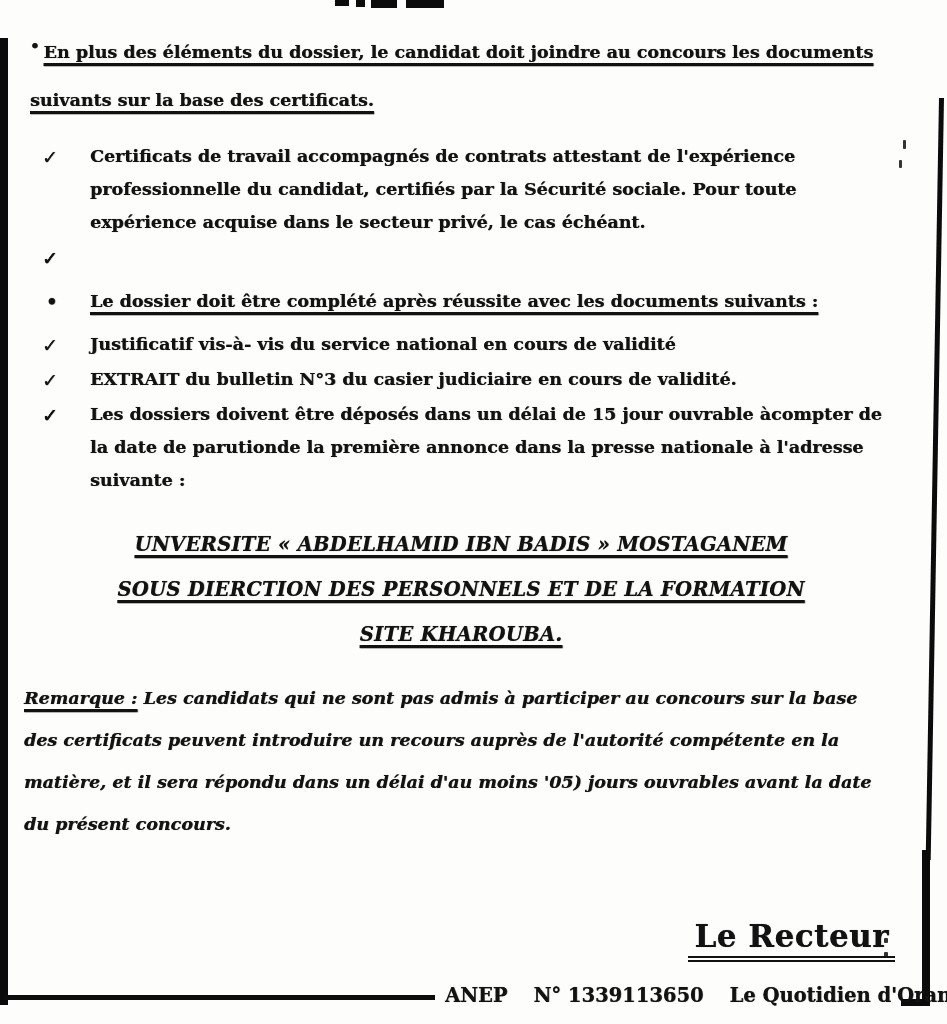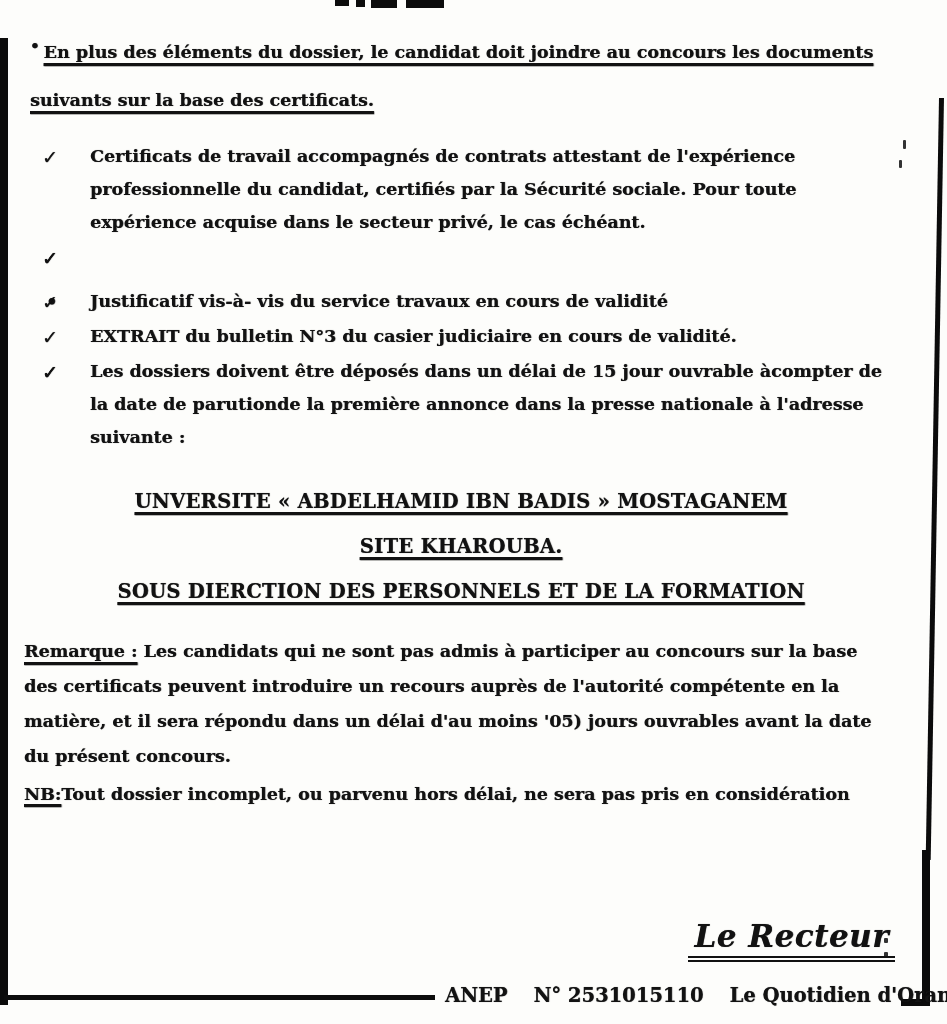--- a/index.html
+++ b/index.html
@@ -33,33 +33,33 @@
   .u2 { text-decoration:underline; text-decoration-thickness:2.5px; text-underline-offset:5px; }
 
   ul.checks { list-style:none; margin:0; padding:0; }
   ul.checks.first { margin-top:16px; }
   ul.checks li { position:relative; padding-left:60px; line-height:33px; margin:0 0 2px 0; }
   ul.checks li .tick { position:absolute; left:12px; top:1px; font-size:19px; font-family:"DejaVu Sans", sans-serif; }
 
   .section2 { margin:46px 0 10px 0; line-height:33px; position:relative; padding-left:60px; }
   .section2 .dot { position:absolute; left:16px; top:0; font-size:18px; }
 
-  .center-block { text-align:center; margin-top:36px; font-size:19.5px; }
+  .center-block { text-align:center; margin-top:36px; font-style:italic; font-size:19.5px; }
   .center-block p { margin:0 0 21px 0; line-height:24px; letter-spacing:0.3px; }
   .center-block .u2 { text-decoration-thickness:2.5px; text-underline-offset:4px; }
 
-  .remark { margin:30px 0 4px 0; line-height:35px; margin-left:-6px; }
+  .remark { margin:30px 0 16px 0; line-height:42px; margin-left:-6px;font-style:italic; }
   .remark .lbl { text-decoration:underline; text-decoration-thickness:2.5px; text-underline-offset:5px; }
   .nb-line { margin:0; line-height:33.5px; margin-left:-6px; }
   .nb-line .lbl { text-decoration:underline; text-decoration-thickness:2.5px; text-underline-offset:4px; }
 
   .signature-row { position:absolute; top:918px; right:52px; }
   .signature {
     display:inline-block;
-    font-size:31px; font-style:italic; font-weight:bold;
+    font-size:31px; font-weight:bold;
     border-bottom:6px double #111;
     padding:0 6px 2px 6px;
     letter-spacing:0.5px;
   }
 
   .footer-row { position:absolute; top:984px; left:445px; font-size:19.5px; white-space:nowrap; }
   .footer-row span { margin-right:26px;text-align:right; }
   .footer-row span:last-child { margin-right:0; }
 </style>
 </head>
@@ -92,53 +92,53 @@
       <li>
         <span class="tick">✓</span>
       </li>
       <li>
         <span class="tick">✓</span>
       </li>
     </ul>
 
     <p class="section2">
       <span class="dot">•</span>
+      <span class="u2">Le dossier doit être complété après réussite avec les documents suivants :</span>
     </p>
 
     <ul class="checks">
       <li>
         <span class="tick">✓</span>
-        <span>Justificatif vis-à- vis du service travaux en cours de validité</span>
+        <span>Justificatif vis-à- vis du service national en cours de validité</span>
       </li>
       <li>
         <span class="tick">✓</span>
         <span>EXTRAIT du bulletin N°3 du casier judiciaire en cours de validité.</span>
       </li>
       <li>
         <span class="tick">✓</span>
       </li>
       <li>
         <span class="tick">✓</span>
         <span>Les dossiers doivent être déposés dans un délai de 15 jour ouvrable àcompter de la date de parutionde la première annonce dans la presse nationale à l'adresse suivante :</span>
       </li>
     </ul>
 
     <div class="center-block">
       <p><span class="u2">UNVERSITE « ABDELHAMID IBN BADIS » MOSTAGANEM</span></p>
+      <p><span class="u2">SOUS DIERCTION DES PERSONNELS ET DE LA FORMATION</span></p>
       <p><span class="u2">SITE KHAROUBA.</span></p>
-      <p><span class="u2">SOUS DIERCTION DES PERSONNELS ET DE LA FORMATION</span></p>
     </div>
 
     <p class="remark"><span class="lbl">Remarque :</span> <span>Les candidats qui ne sont pas admis à participer au concours sur la base des certificats peuvent introduire un recours auprès de l'autorité compétente en la matière, et il sera répondu dans un délai d'au moins '05) jours ouvrables avant la date du présent concours.</span></p>
 
-    <p class="nb-line"><span class="lbl">NB:</span><span>Tout dossier incomplet, ou parvenu hors délai, ne sera pas pris en considération</span></p>
 
   </div>
 
   <div class="signature-row">
     <span class="signature ink">Le Recteur</span>
   </div>
 
   <div class="footer-row ink">
-    <span>ANEP</span><span>N° 2531015110</span><span>Le Quotidien d'Oran 19/11/2025</span>
+    <span>ANEP</span><span>N° 1339113650</span><span>Le Quotidien d'Oran 19/11/2025</span>
   </div>
 
 </div>
 
 </body></html>

